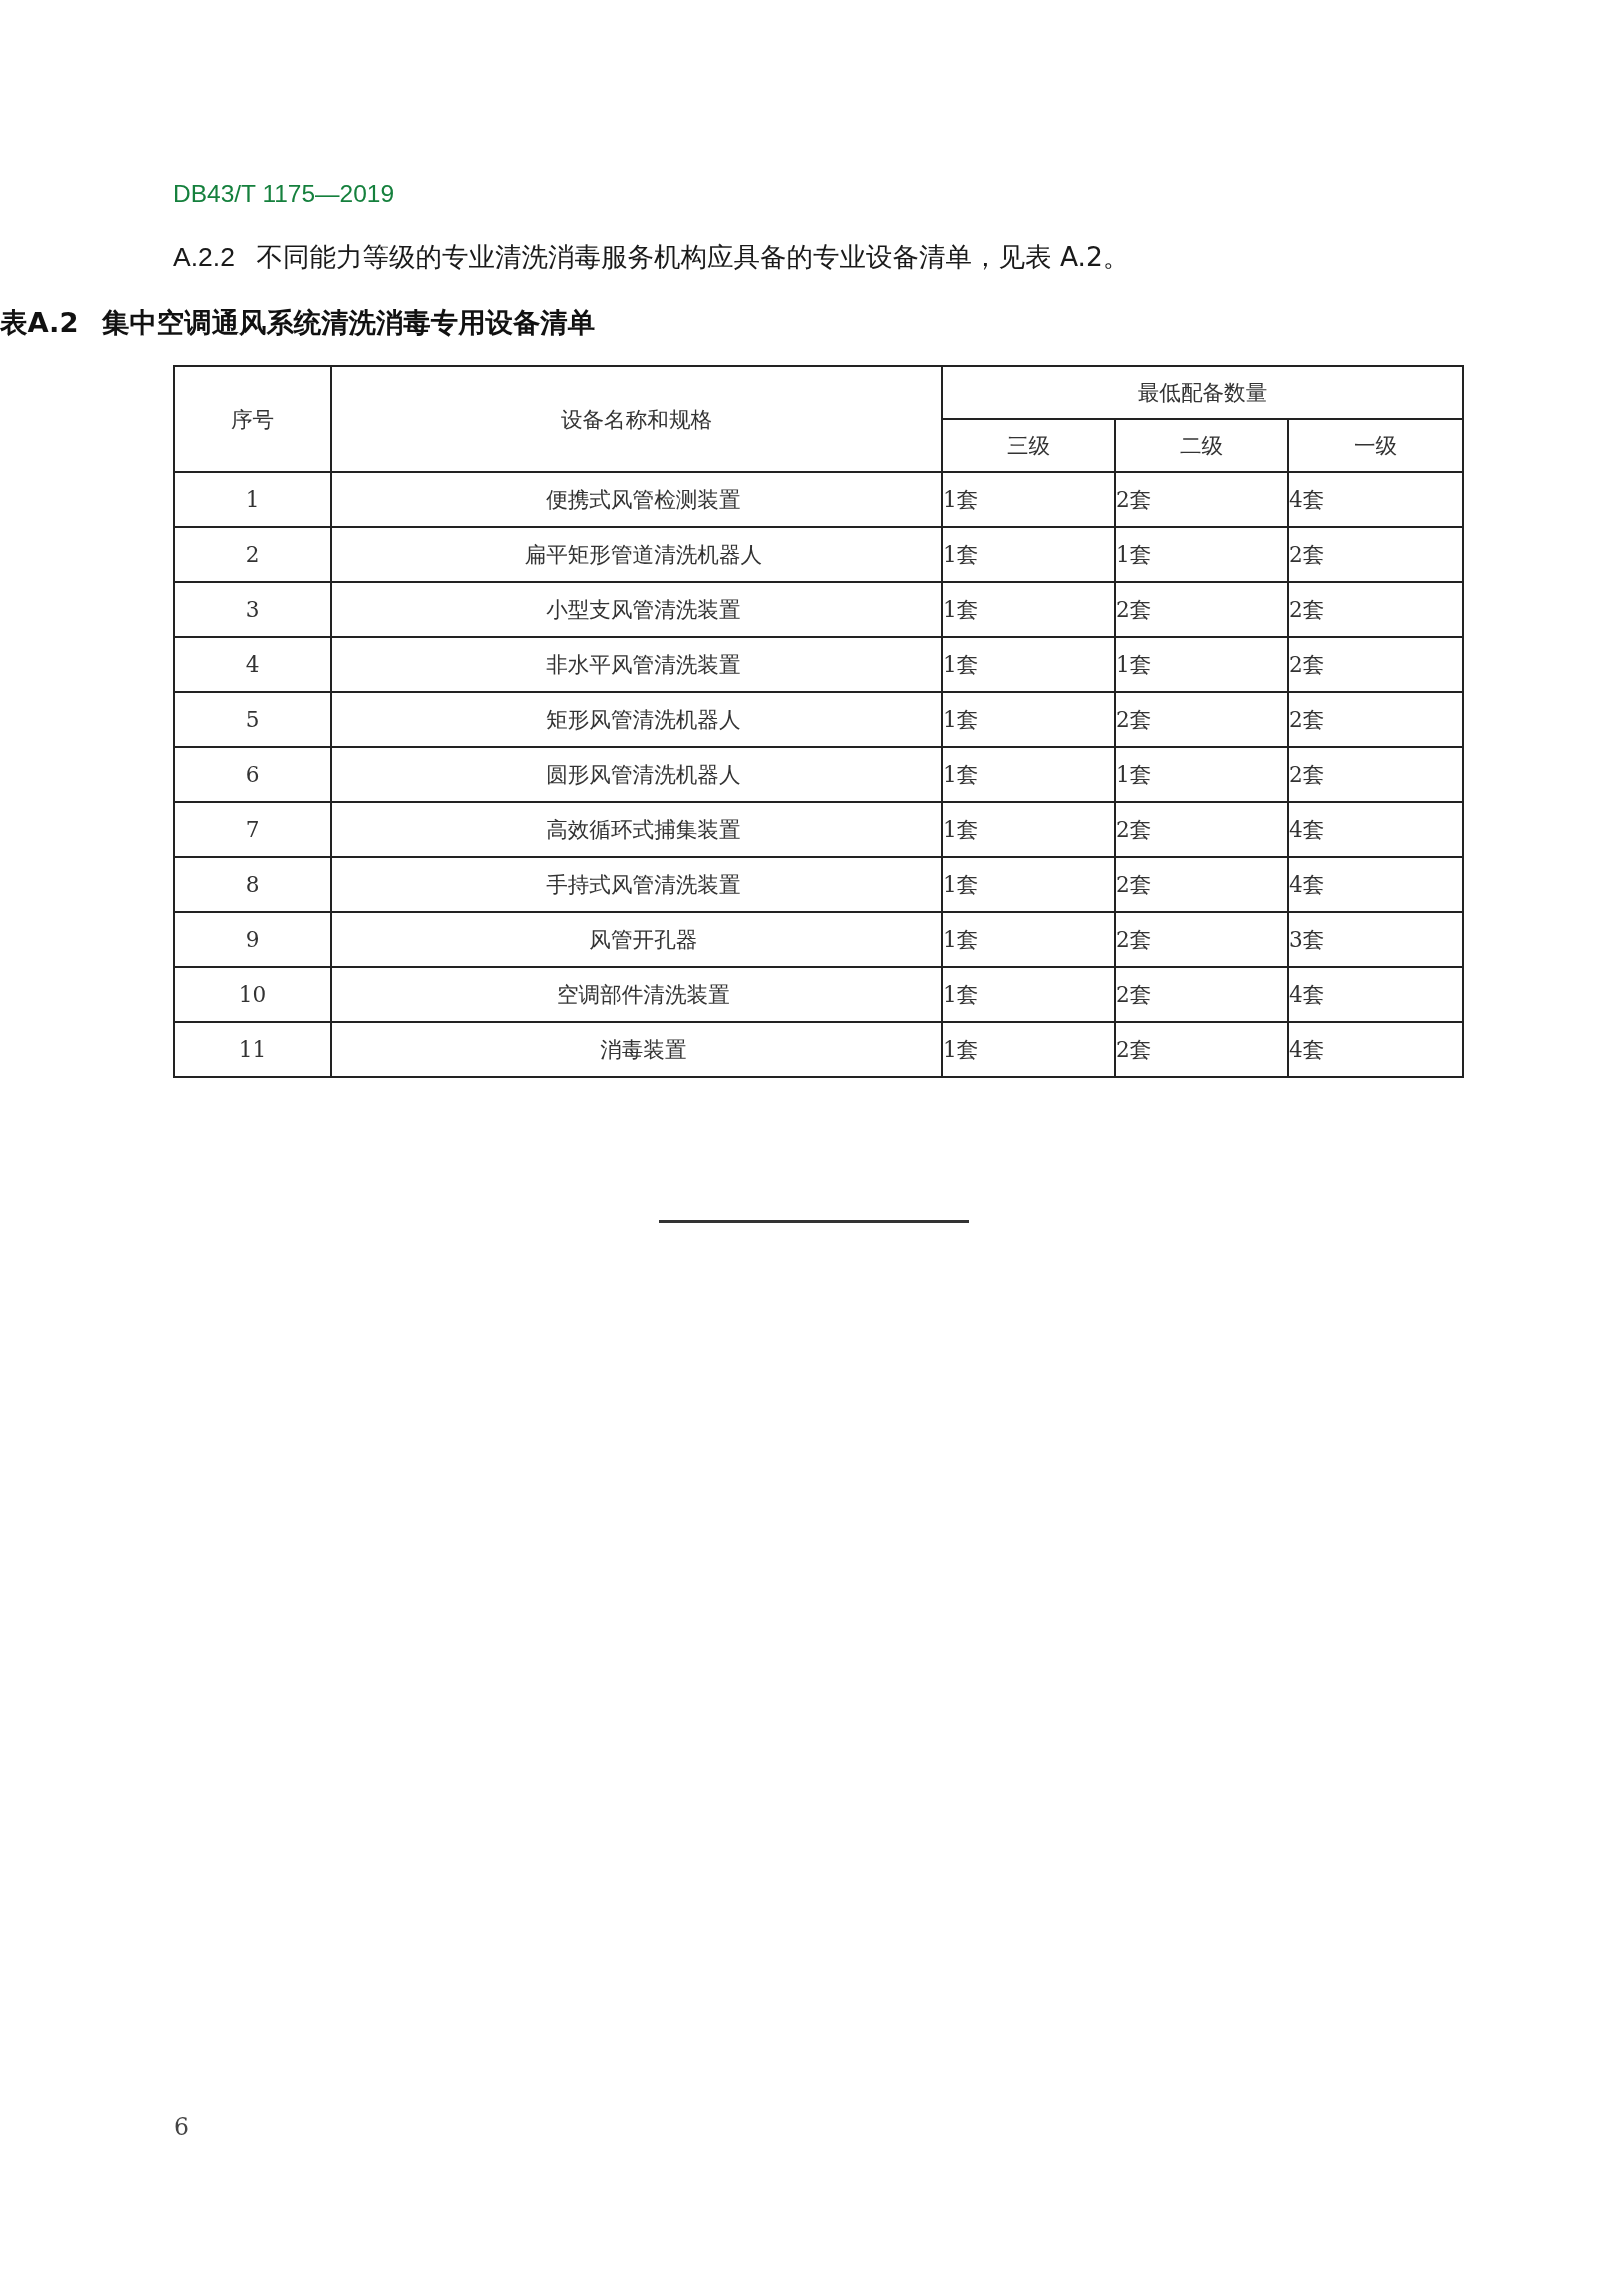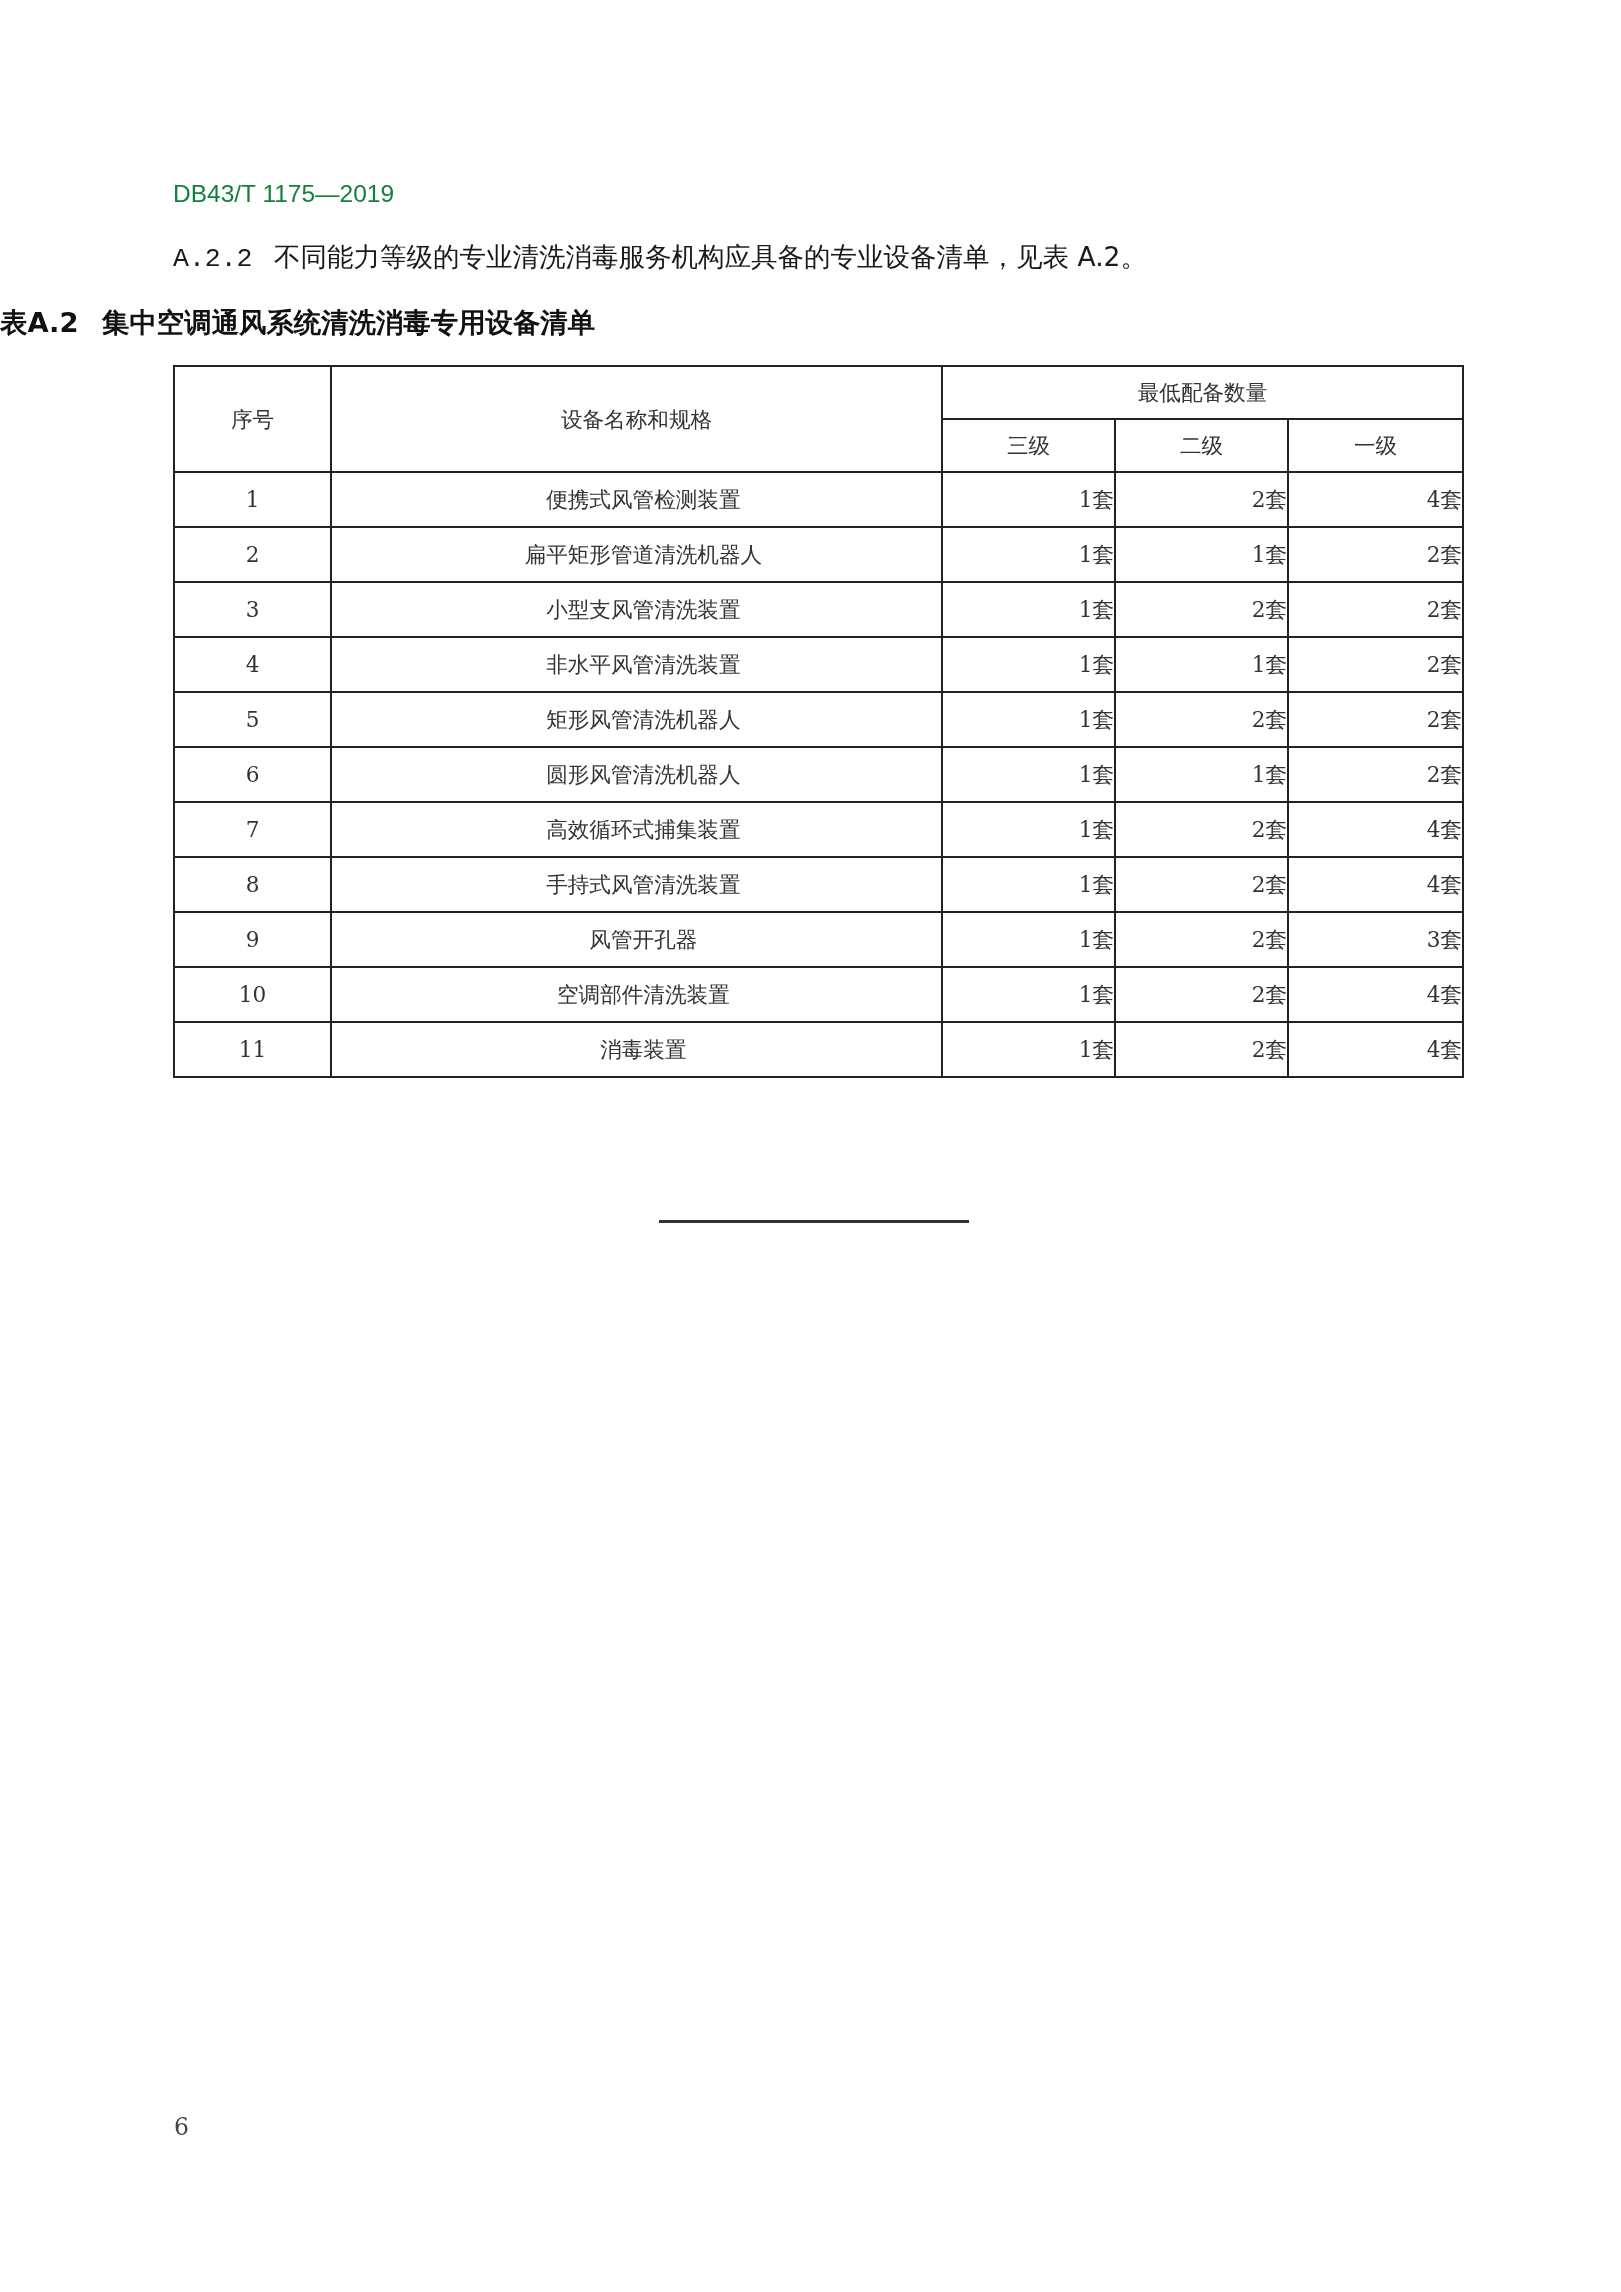--- a/index.html
+++ b/index.html
@@ -1,36 +1,36 @@
 <!DOCTYPE html>
 <html><head>
 <meta charset="utf-8">
 <style>
   html, body { margin:0; padding:0; background:#ffffff; }
   body { width:1621px; height:2293px; position:relative; overflow:hidden;
          font-family:"DejaVu Serif","Liberation Serif",serif; color:#222; }
   .std-code { position:absolute; left:173px; top:180px; font-family:Liberation Sans, sans-serif;
               font-size:24.5px; letter-spacing:0px; color:#15803d; }
   .clause { position:absolute; left:173px; top:239px; font-size:26.5px; color:#1a1a1a; white-space:nowrap; }
-  .clause .num { font-family:Liberation Mono, monospace; margin-right:21.6px;margin-top:6px; }
+  .clause .num { font-family:Liberation Sans, sans-serif; margin-right:21.6px;margin-top:6px; }
   .clause .txt { font-family:"DejaVu Sans","Liberation Sans",sans-serif;text-align:center; }
   .table-title { position:absolute; left:0; width:1621px; top:305px; 
                  font-family:"DejaVu Sans","Liberation Sans",sans-serif; font-weight:bold; font-size:27.4px; color:#111; }
   .table-title .tno { margin-right:23.5px; }
   table.equip { position:absolute; left:173px; top:365px; width:1288px; border-collapse:collapse;
                 border:2.9px solid #111; table-layout:fixed; }
   table.equip td, table.equip th { border:2px solid #222; font-weight:normal; font-size:21.6px; color:#333;
                 font-family:"DejaVu Serif","Liberation Serif",serif; padding:0; }
   table.equip th { text-align:center;margin-top:47px; }
   .h1 { height:53px; }
   .h2 { height:53px; }
   table.equip tr.row td { height:53px; }
   .c-idx { text-align:center; }
   .c-name { text-align:center; padding-left:13.7px !important; }
-  .c-q { text-align:right; }
+  .c-q { text-align:left; }
   .endline { position:absolute; left:659px; top:1220px; width:310px; height:2.9px; background:#333; }
   .pageno { position:absolute; left:174px; top:2113px; font-size:23.5px; color:#444;
             font-family:"DejaVu Serif","Liberation Serif",serif; }
 </style>
 </head>
 <body>
 
 <div class="std-code">DB43/T 1175—2019</div>
 
 <div class="clause">

